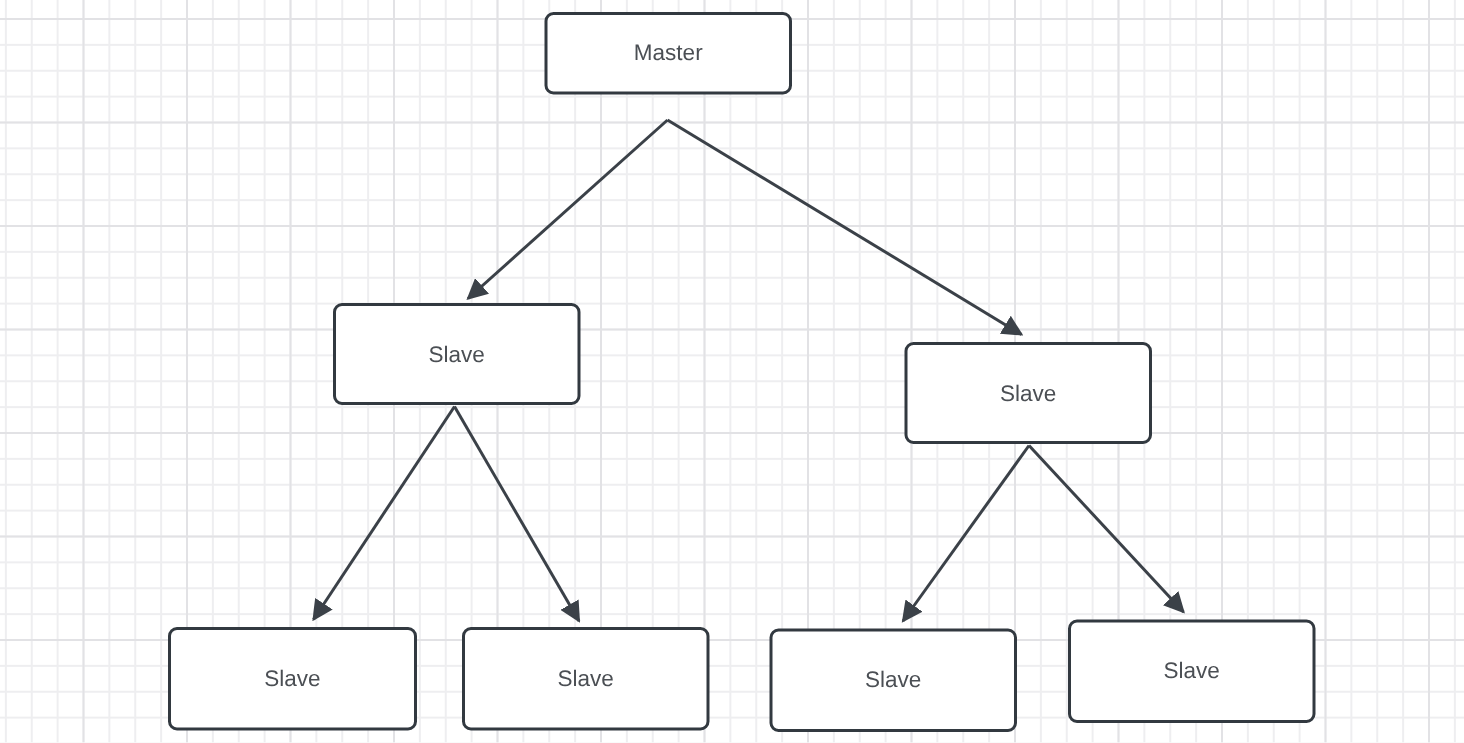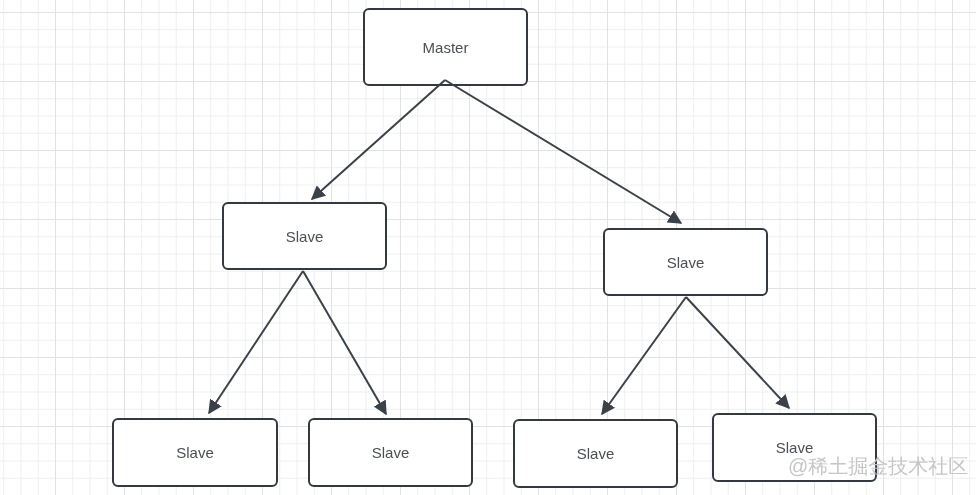--- a/index.html
+++ b/index.html
@@ -71,22 +71,21 @@
         <path d="M 0 0 L 10 5 L 0 10 z" style="fill: var(--edge-color, #3b4148);"></path>
       </marker>
     </defs>
   <line x1="445" y1="80" x2="312" y2="199" marker-end="url(#arrowhead)"></line>
       <line x1="445" y1="80" x2="681" y2="223" marker-end="url(#arrowhead)"></line>
       <line x1="303" y1="271" x2="209" y2="413" marker-end="url(#arrowhead)"></line>
       <line x1="303" y1="271" x2="386" y2="414" marker-end="url(#arrowhead)"></line>
       <line x1="686" y1="297" x2="602" y2="414" marker-end="url(#arrowhead)"></line>
       <line x1="686" y1="297" x2="789" y2="408" marker-end="url(#arrowhead)"></line>
     </svg>
-  <div id="watermark">@稀土掘金技术社区</div>
-<div class="node" style="left: 363px; top: 8px; width: 165px; height: 78px;">
+<div class="node" style="left: 363px; top: 8px; width: 165px; height: 55px;">
       <span class="node-label">Master</span>
     </div>
     <div class="node" style="left: 222px; top: 202px; width: 165px; height: 68px;">
       <span class="node-label">Slave</span>
     </div>
     <div class="node" style="left: 603px; top: 228px; width: 165px; height: 68px;">
       <span class="node-label">Slave</span>
     </div>
     <div class="node" style="left: 112px; top: 418px; width: 166px; height: 69px;">
       <span class="node-label">Slave</span>

